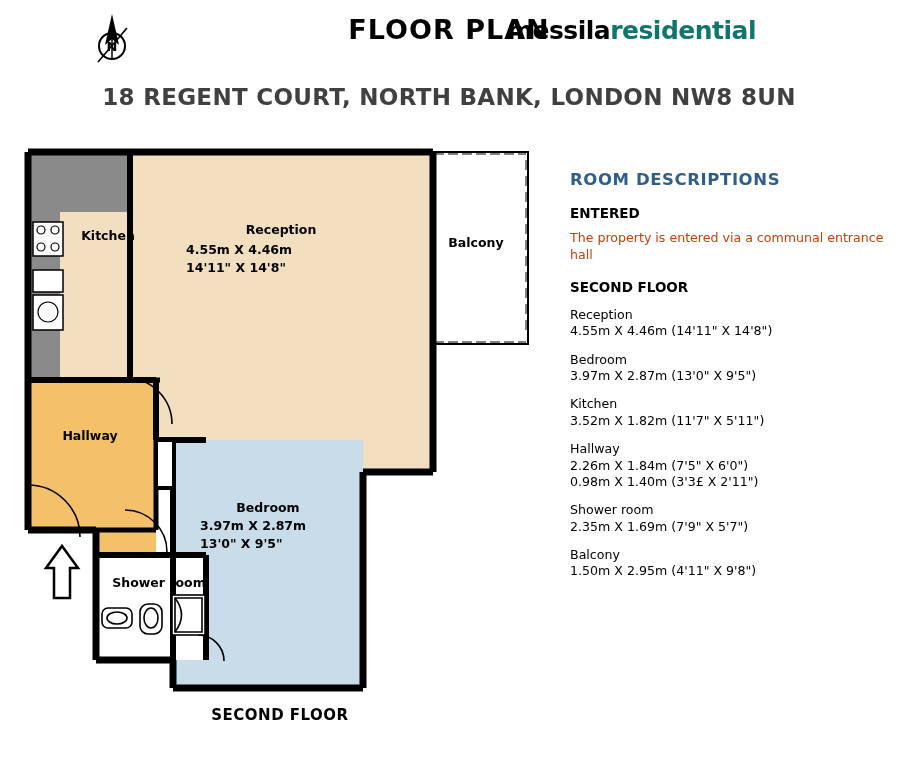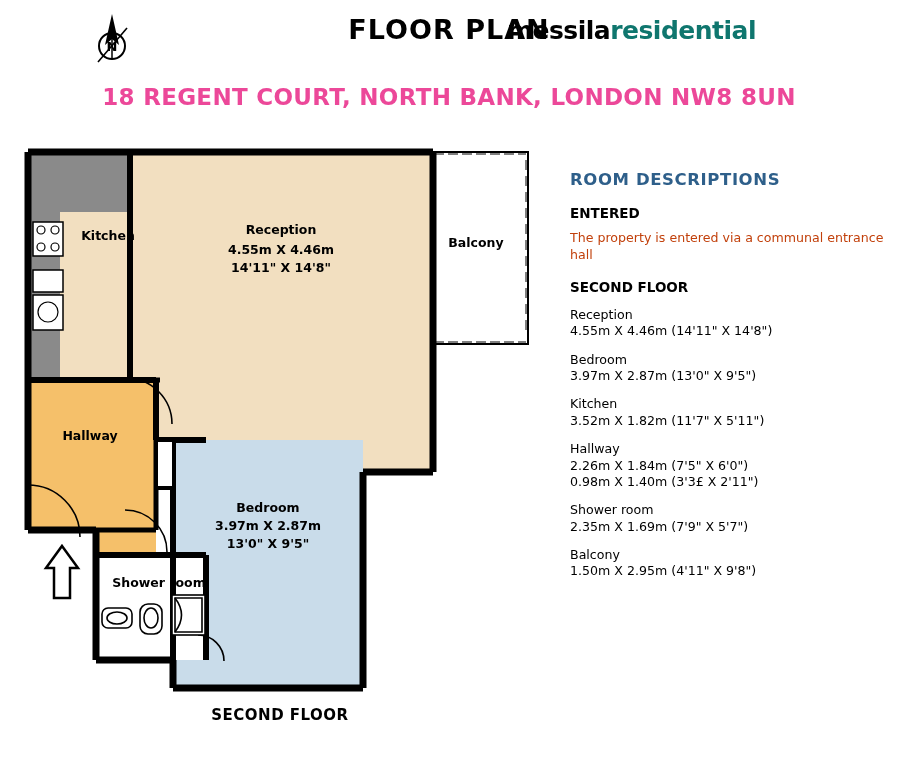--- a/index.html
+++ b/index.html
@@ -53,21 +53,21 @@
 
   .address {
     position: absolute;
     left: 0;
     top: 84px;
     width: 898px;
     text-align: center;
     font-size: 23px;
     font-weight: bold;
     letter-spacing: 0.3px;
-    color: #ec4899;
+    color: #404040;
   }
 
   
   .rd {
     position: absolute;
     left: 570px;
     top: 148px;
     width: 320px;
   }
   .rd-title {
@@ -128,21 +128,21 @@
     color: #000;
     text-align: center;
     white-space: nowrap;
   }
   .plan-label.room-name { font-weight: bold; }
   .plan-dim {
     position: absolute;
     font-size: 12.5px;
     font-weight: bold;
     color: #000;
-    text-align: center;
+    text-align: left;
     white-space: nowrap;
   }
 
   .footer-floor {
     position: absolute;
     left: 120px;
     top: 706px;
     width: 320px;
     text-align: center;
     font-size: 15px;

